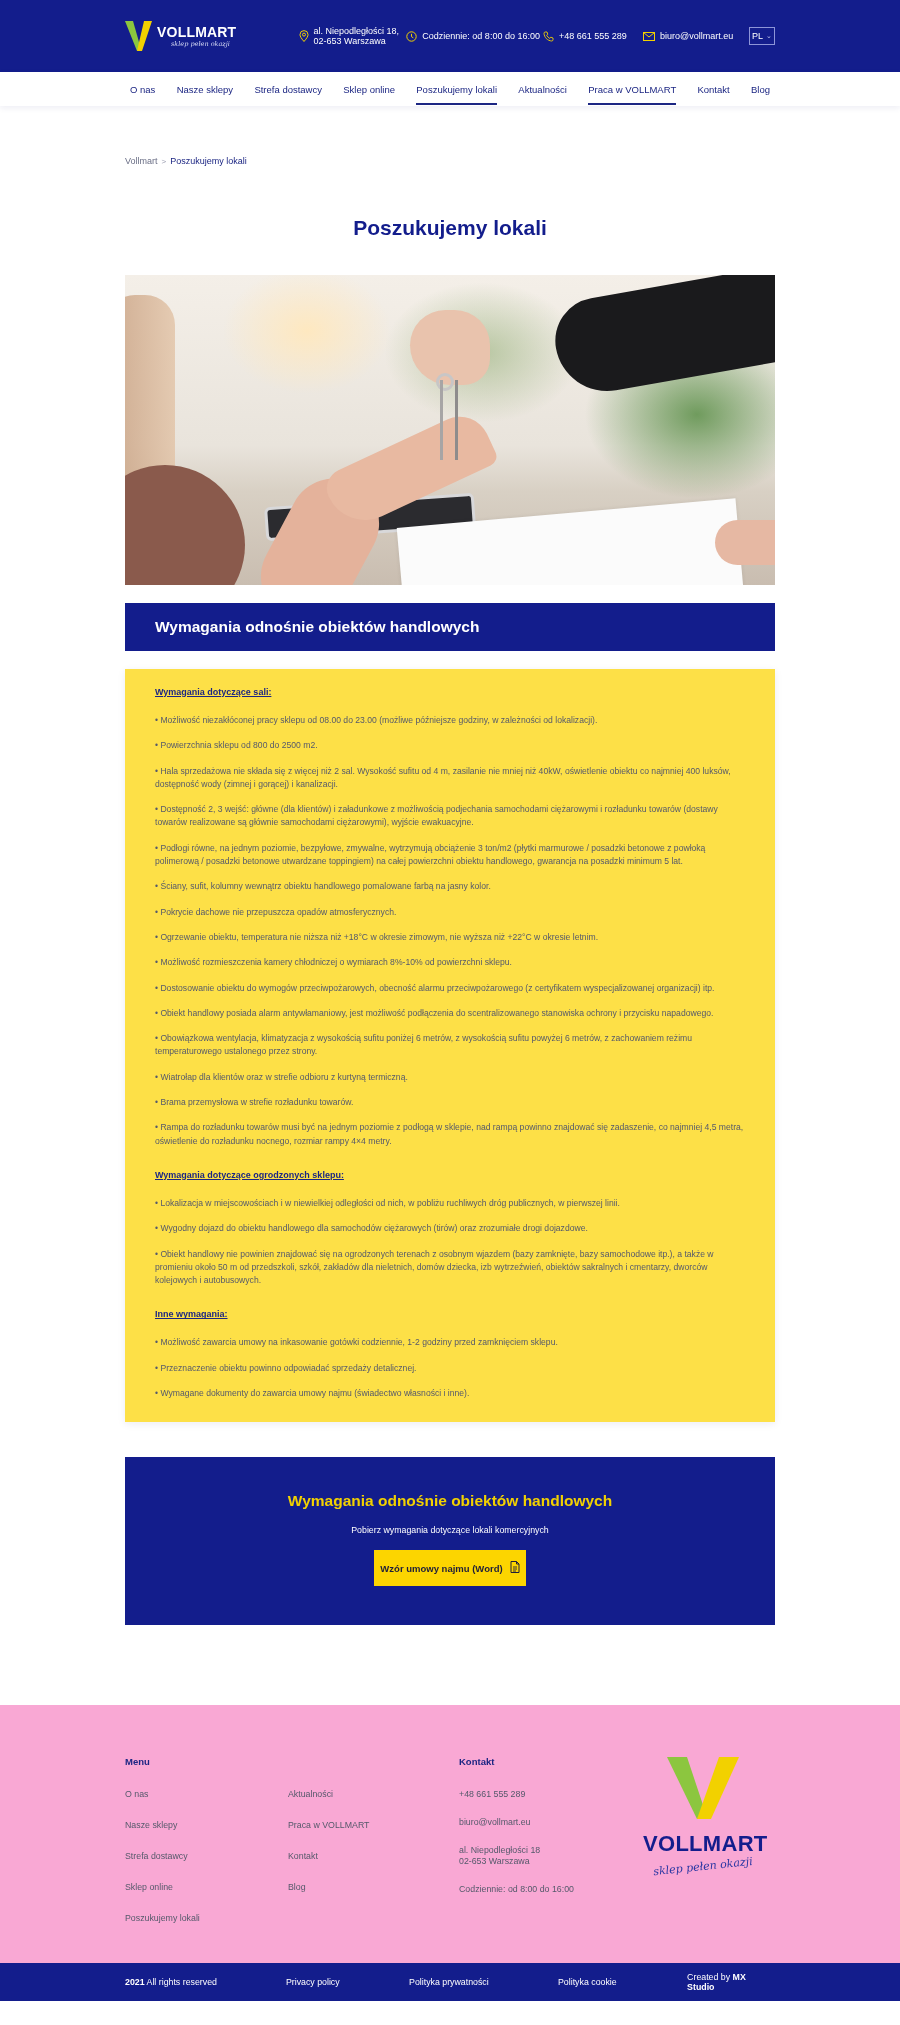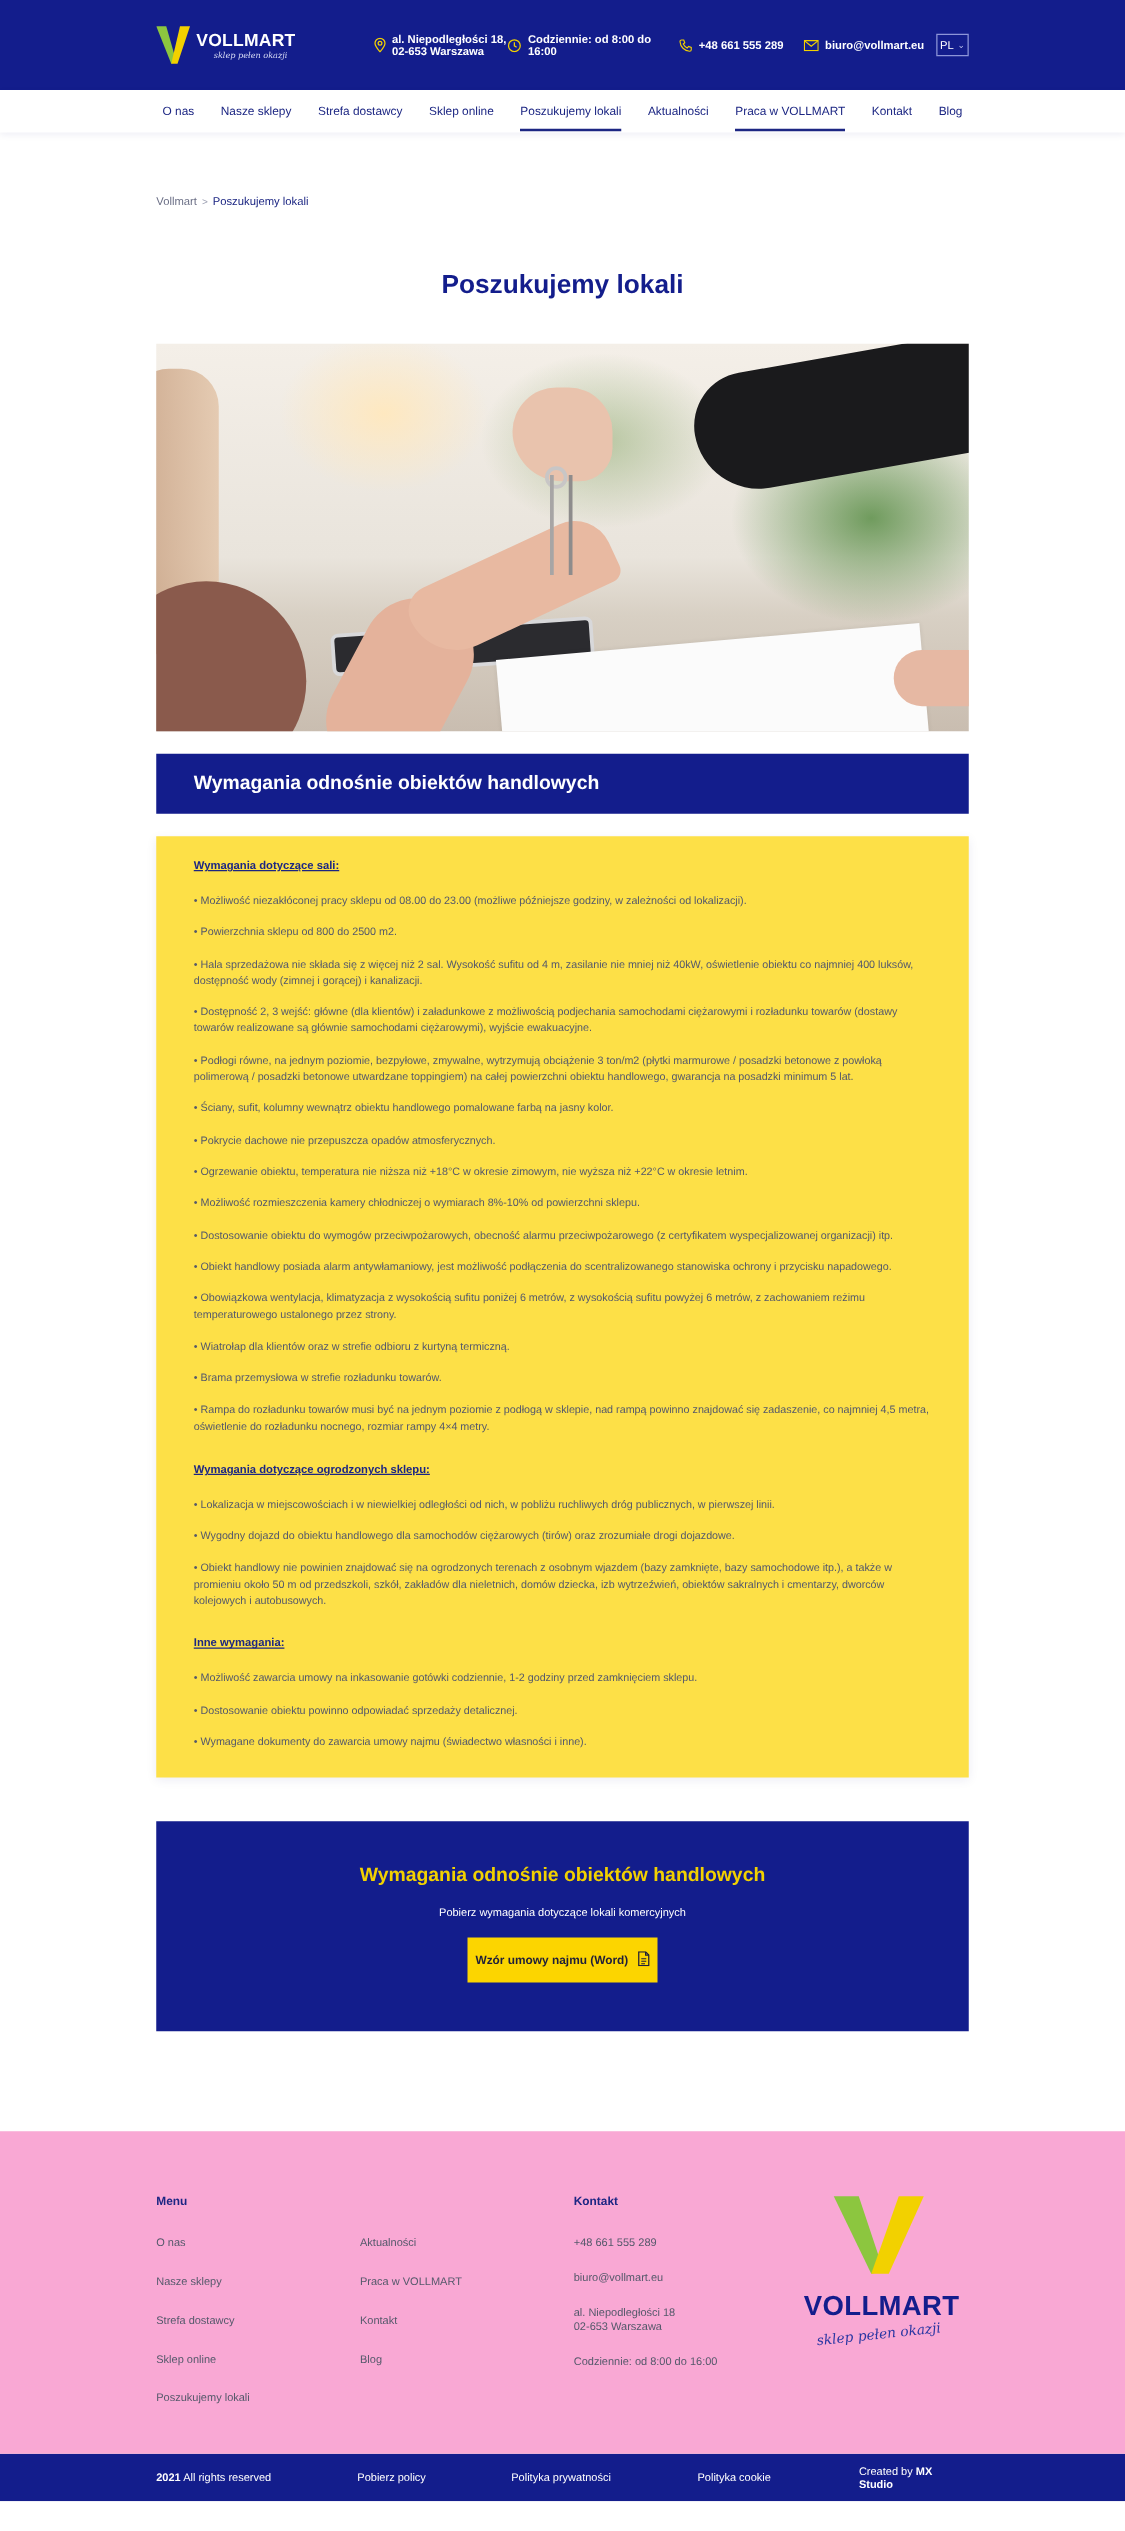--- a/index.html
+++ b/index.html
@@ -8,21 +8,21 @@
   a { text-decoration: none; color: inherit; }
 
   
   .topbar { background: #131d8c; height: 72px; position: relative; }
   .topbar-inner { width: 650px; margin-left: 125px; height: 72px; display: flex; align-items: center; }
   .logo { display: flex; align-items: center; width: 145px; }
   .logo svg { display: block; }
   .logo-text { margin-left: 4px; line-height: 1; }
   .logo-word { color: #fff; font-weight: 700; font-size: 14px; letter-spacing: 0.2px; }
   .logo-tag { color: #d8dcf5; font-style: italic; font-size: 6.5px; font-family: "DejaVu Serif", serif; margin-top: 2px; margin-left: 14px; }
-  .contact-item { display: flex; align-items: center; color: #ffffff; font-size: 9px; line-height: 10px; font-weight: bold; }
+  .contact-item { display: flex; align-items: center; color: #ffffff; font-size: 9px; line-height: 10px; }
   .contact-item .ic { color: #f2d100; margin-right: 5px; display: inline-flex; }
   .ci-address { margin-left: 34px; width: 112px; }
   .ci-hours { margin-left: 0; width: 142px; }
   .ci-phone { width: 104px; }
   .ci-email { width: 110px; }
   .lang { margin-left: auto; border: 1px solid #8d95d8; color: #fff; font-size: 9px; height: 18px; width: 27px; display: flex; align-items: center; justify-content: center; gap: 3px; }
   .lang .chev { font-size: 7px; color: #bfc4ee; }
 
   
   .nav { height: 34px; background: #fff; box-shadow: 0 2px 6px rgba(20,30,120,0.08); position: relative; z-index: 2; }
@@ -215,21 +215,21 @@
     <p class="req-item">• Brama przemysłowa w strefie rozładunku towarów.</p>
     <p class="req-item">• Rampa do rozładunku towarów musi być na jednym poziomie z podłogą w sklepie, nad rampą powinno znajdować się zadaszenie, co najmniej 4,5 metra, oświetlenie do rozładunku nocnego, rozmiar rampy 4×4 metry.</p>
 
     <div class="req-heading spaced">Wymagania dotyczące ogrodzonych sklepu:</div>
     <p class="req-item">• Lokalizacja w miejscowościach i w niewielkiej odległości od nich, w pobliżu ruchliwych dróg publicznych, w pierwszej linii.</p>
     <p class="req-item">• Wygodny dojazd do obiektu handlowego dla samochodów ciężarowych (tirów) oraz zrozumiałe drogi dojazdowe.</p>
     <p class="req-item">• Obiekt handlowy nie powinien znajdować się na ogrodzonych terenach z osobnym wjazdem (bazy zamknięte, bazy samochodowe itp.), a także w promieniu około 50 m od przedszkoli, szkół, zakładów dla nieletnich, domów dziecka, izb wytrzeźwień, obiektów sakralnych i cmentarzy, dworców kolejowych i autobusowych.</p>
 
     <div class="req-heading spaced">Inne wymagania:</div>
     <p class="req-item">• Możliwość zawarcia umowy na inkasowanie gotówki codziennie, 1-2 godziny przed zamknięciem sklepu.</p>
-    <p class="req-item">• Dostosowanie obiektu powinno odpowiadać sprzedaży detalicznej.</p>
+    <p class="req-item">• Przeznaczenie obiektu powinno odpowiadać sprzedaży detalicznej.</p>
     <p class="req-item">• Wymagane dokumenty do zawarcia umowy najmu (świadectwo własności i inne).</p>
   </section>
 
   <section class="cta">
     <h2 class="cta-title">Wymagania odnośnie obiektów handlowych</h2>
     <p class="cta-sub">Pobierz wymagania dotyczące lokali komercyjnych</p>
     <a class="cta-btn">
       <span>Wzór umowy najmu (Word)</span>
       <span>
         <svg width="10" height="12" viewBox="0 0 10 12">
@@ -278,20 +278,20 @@
       <div class="f-logo-tag">sklep pełen okazji</div>
     </div>
   </div>
 </footer>
 
 <div class="bottombar">
   <div class="bottombar-inner">
     <div class="bb-1">
       <span class="b">2021</span><span> All rights reserved</span>
     </div>
-    <a class="bb-2">Pobierz policy</a>
+    <a class="bb-2">Privacy policy</a>
     <a class="bb-3">Polityka prywatności</a>
     <a class="bb-4">Polityka cookie</a>
     <a class="bb-5">
       <span>Created by </span><span class="b">MX Studio</span>
     </a>
   </div>
 </div>
 
 </body></html>

